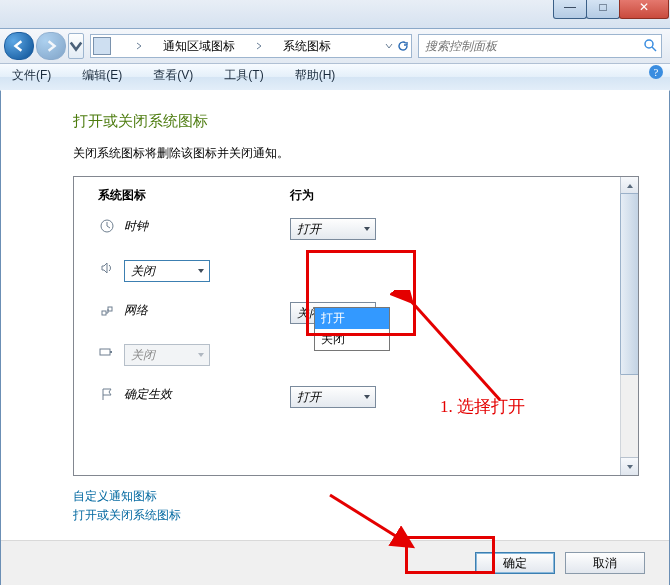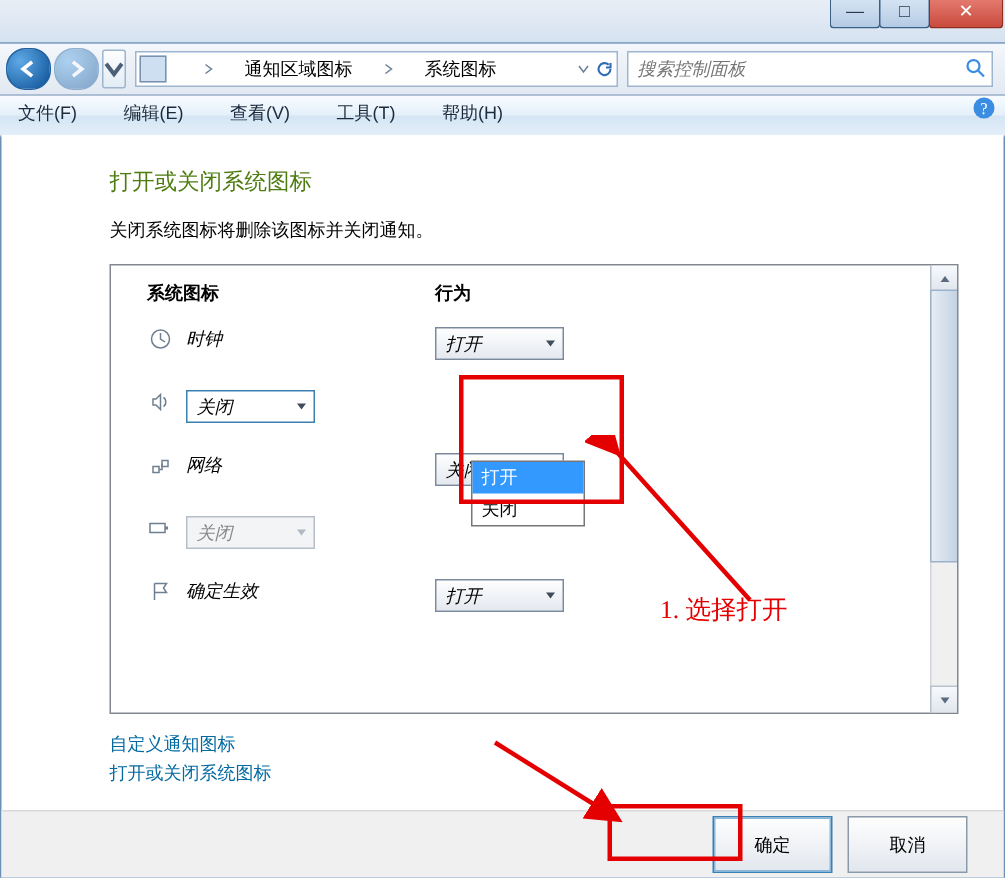--- a/index.html
+++ b/index.html
@@ -55,21 +55,21 @@
   
   .anno-box1{position:absolute;border:3px solid #e40000;left:306px;top:250px;width:104px;height:80px;pointer-events:none;z-index:9;}
   .anno-box2{position:absolute;border:3px solid #e40000;left:405px;top:536px;width:84px;height:32px;pointer-events:none;z-index:9;}
   .anno-txt{position:absolute;color:#e40000;font-size:17px;font-family:"SimSun","KaiTi",serif;z-index:9;pointer-events:none;}
   .arrow-svg{position:absolute;z-index:8;pointer-events:none;}
   
   .links{margin-top:12px;}
   .links a{display:block;color:#0369a1;text-decoration:none;margin:2px 0;}
   
   .footer{position:absolute;left:0;right:0;bottom:0;height:44px;background:#f0f0f0;border-top:1px solid #d9d9d9;display:flex;align-items:center;justify-content:flex-end;padding-right:24px;gap:10px;}
-  .btn{width:80px;height:38px;border:1px solid #8a9aaa;background:linear-gradient(#fefefe,#e2e7ee);font-size:12px;font-family:inherit;}
+  .btn{width:80px;height:22px;border:1px solid #8a9aaa;background:linear-gradient(#fefefe,#e2e7ee);font-size:12px;font-family:inherit;}
   .btn.primary{border:1px solid #3c7fb1;outline:1px solid #87b7db;outline-offset:-2px;}
 </style>
 </head>
 <body>
 
 <div class="window">
 
   <div class="titlebar">
     <div class="winbtns">
       <div class="winbtn">—</div>

